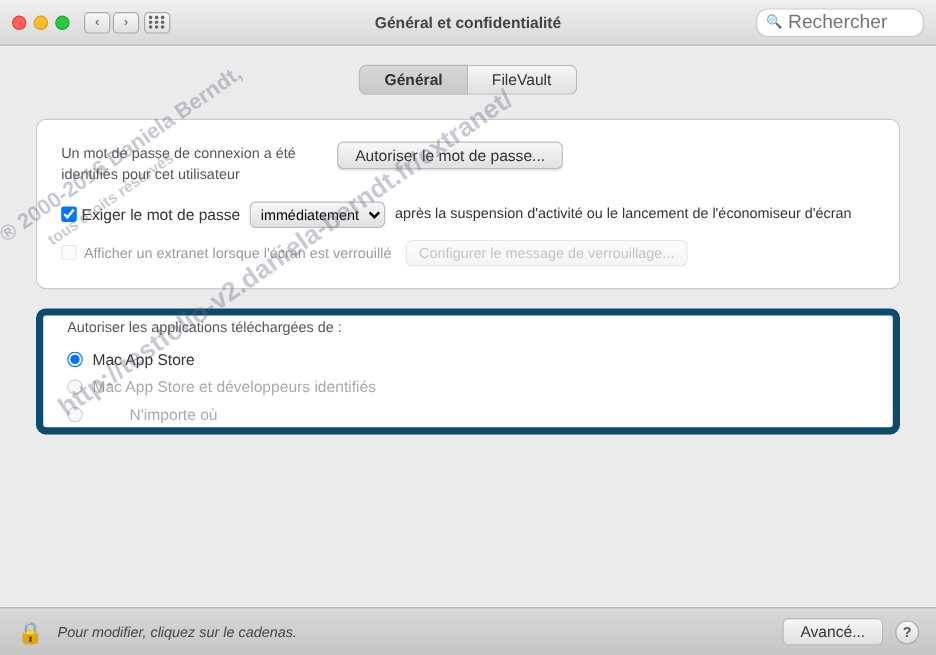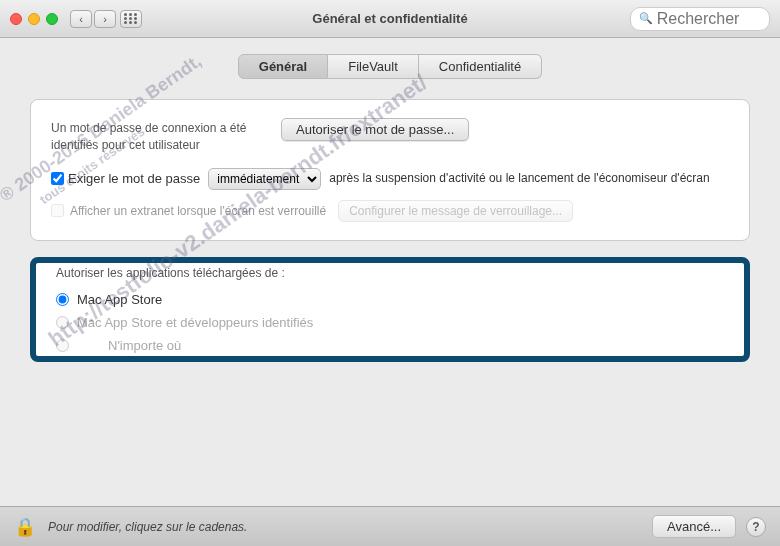--- a/index.html
+++ b/index.html
@@ -340,21 +340,20 @@
     <span style="color:#aaa;font-size:11px;">🔍</span>
     <input type="text" placeholder="Rechercher" style="">
   </div>
 </div>
 
 <div class="content">
 
   <div class="tab-bar">
     <div class="tab active">Général</div>
     <div class="tab">FileVault</div>
-    <div class="tab">Confidentialité</div>
   </div>
 
   <div class="section">
 
     <div class="row">
       <div class="label-col">Un mot de passe de connexion a été identifiés pour cet utilisateur</div>
       <div class="control-col">
         <button class="btn-modify">Autoriser le mot de passe...</button>
       </div>
     </div>

